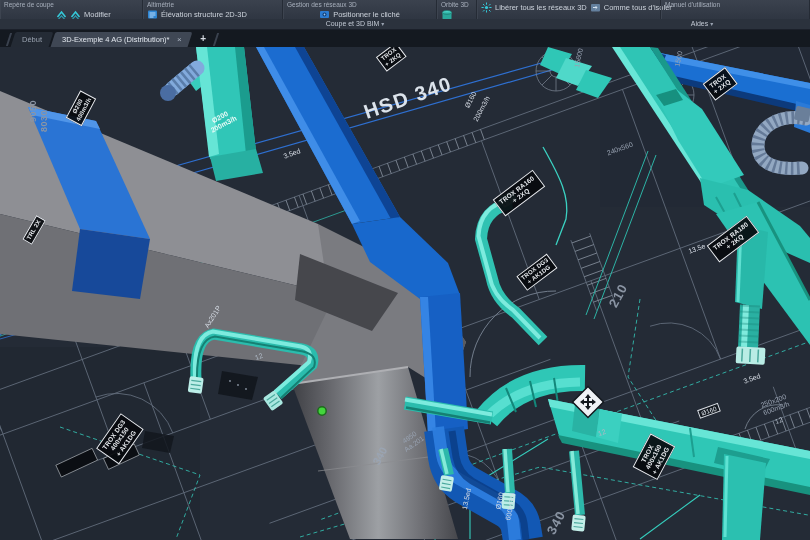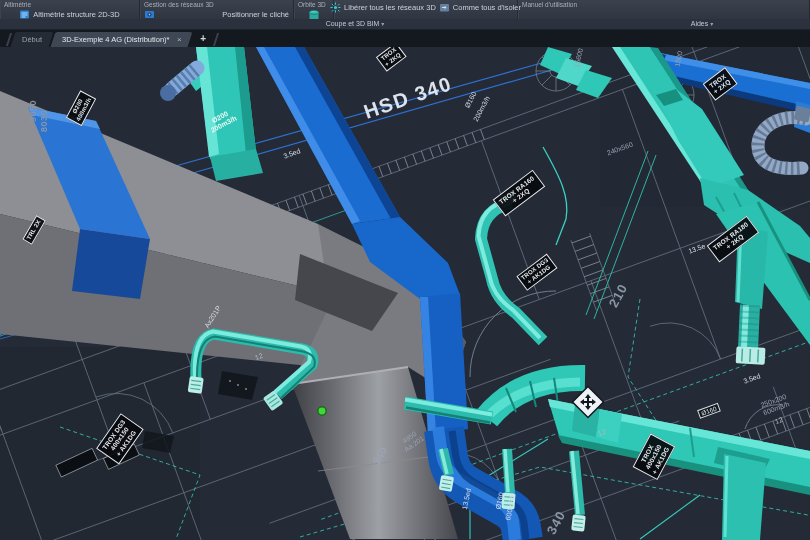--- a/index.html
+++ b/index.html
@@ -3,23 +3,23 @@
 <meta charset="utf-8">
 <style>
   html,body{margin:0;padding:0;}
   body{width:810px;height:540px;overflow:hidden;position:relative;background:#161b23;
        font-family:"Liberation Sans","DejaVu Sans",sans-serif;-webkit-font-smoothing:antialiased;}
   
   .ribbon{position:absolute;top:0;left:0;right:0;height:19px;background:linear-gradient(#3b424e,#2f3642);display:flex;z-index:30;}
   .panel{position:relative;height:19px;border-right:1px solid #252b35;box-shadow:1px 0 0 #3d4450 inset;padding:1px 4px 0 4px;box-sizing:border-box;}
   .p1{width:143px}.p2{width:140px}.p3{width:154px}.p4{width:40px}.p5{width:184px}.p6{flex:1}
   .ptitle{font-size:6.5px;color:#a7afbc;line-height:7px;white-space:nowrap;}
-  .prow{display:flex;align-items:center;gap:3px;font-size:7.5px;color:#ccd2db;margin-top:1px;white-space:nowrap;justify-content:center;}
+  .prow{display:flex;align-items:center;gap:3px;font-size:7.5px;color:#ccd2db;margin-top:1px;white-space:nowrap;}
   .p1 .prow{margin-left:52px}
-  .p3 .prow{justify-content:space-between}
+  .p3 .prow{justify-content:center}
   .rbtn{cursor:default}
   .icon{display:inline-flex;align-items:center}
   .strip{position:absolute;top:19px;left:0;right:0;height:10px;background:#2b323d;border-bottom:1px solid #1b202a;z-index:30;}
   .strip-item{position:absolute;top:1px;transform:translateX(-50%);font-size:7px;color:#c2c9d4;white-space:nowrap;}
   .arr::after{content:"▾";font-size:6px;margin-left:2px;color:#99a2b0;}
   
   .tabbar{position:absolute;top:30px;left:0;right:0;height:17px;background:#141920;display:flex;align-items:flex-end;padding-left:5px;z-index:30;}
   .slash{width:2px;height:13px;background:#3a424e;transform:skewX(-18deg);margin:0 3px 1px 3px;}
   .tab{height:15px;display:flex;align-items:center;padding:0 9px;background:#242b35;color:#98a1ae;font-size:7.5px;transform:skewX(-18deg);border-radius:2px 2px 0 0;margin-right:2px;}
   .tab>span{transform:skewX(18deg);white-space:nowrap;display:inline-block;}
@@ -41,30 +41,48 @@
   .gsm{color:#97a1b0;font-size:7px;}
   .gmid{color:#8b95a4;font-size:9px;font-weight:600;letter-spacing:.5px;}
   .gbig{color:#8a94a3;font-size:13px;font-weight:600;letter-spacing:1px;}
   .gbig2{color:#9aa4b2;font-size:11px;font-weight:600;}
   .obox{color:#dfe5ec;border:1px solid #d8dde4;font-size:6.5px;padding:0 2px;background:rgba(18,22,28,.85);}
 </style>
 </head>
 <body>
 
 <div class="ribbon">
+  <div class="panel p1">
+    <div class="ptitle">Repère de coupe</div>
+    <div class="prow">
+      <span class="icon">
+          <svg width="11" height="11">
+            <path d="M1.5 8 L5.5 3 L9.5 8" fill="none" stroke="#35c8d8" stroke-width="1.6"></path>
+            <path d="M2.5 10.2 L5.5 6.8 L8.5 10.2" fill="none" stroke="#2a9fb0" stroke-width="1.2"></path>
+          </svg>
+        </span>
+      <span class="icon">
+          <svg width="11" height="11">
+            <path d="M1.5 8 L5.5 3 L9.5 8" fill="none" stroke="#35c8d8" stroke-width="1.6"></path>
+            <path d="M2.5 10.2 L5.5 6.8 L8.5 10.2" fill="none" stroke="#2a9fb0" stroke-width="1.2"></path>
+          </svg>
+        </span>
+      <span class="rbtn">Modifier</span>
+    </div>
+  </div>
   <div class="panel p2">
     <div class="ptitle">Altimétrie</div>
     <div class="prow">
       <span class="icon">
           <svg width="11" height="11">
             <rect x="1" y="1.5" width="9" height="8" rx="1" fill="#2e86d4"></rect>
             <path d="M2.5 4 h6 M2.5 6 h6 M2.5 8 h4" stroke="#cfe6fa" stroke-width="0.9"></path>
           </svg>
         </span>
-      <span class="rbtn">Altimétrie structure 2D-3D</span>
+      <span class="rbtn">Élévation structure 2D-3D</span>
     </div>
   </div>
   <div class="panel p3">
     <div class="ptitle">Gestion des réseaux 3D</div>
     <div class="prow">
       <span class="icon">
           <svg width="11" height="11">
             <rect x="1" y="2" width="9" height="7" rx="1" fill="#2b7bd0"></rect>
             <circle cx="5.5" cy="5.5" r="2" fill="#0e3b72"></circle>
             <circle cx="5.5" cy="5.5" r="0.9" fill="#9cc8f2"></circle>

